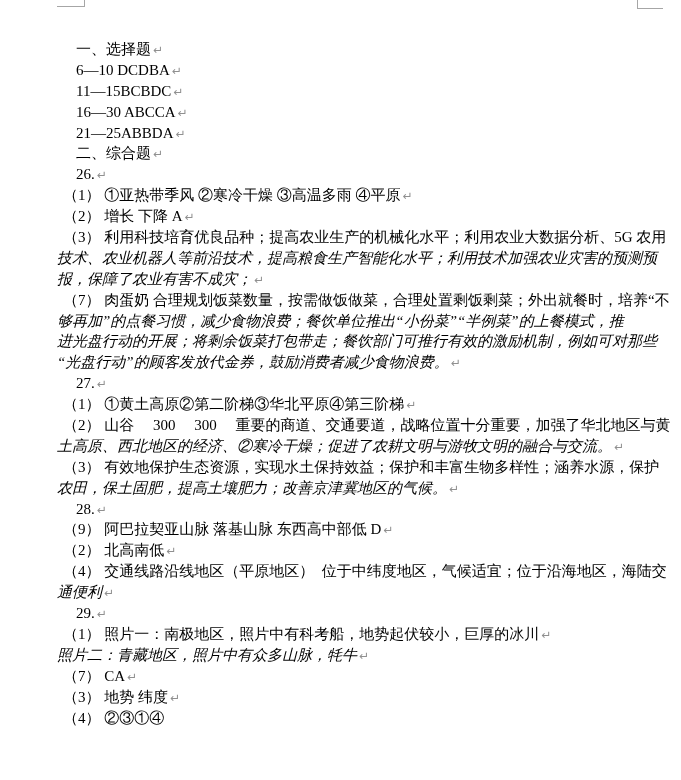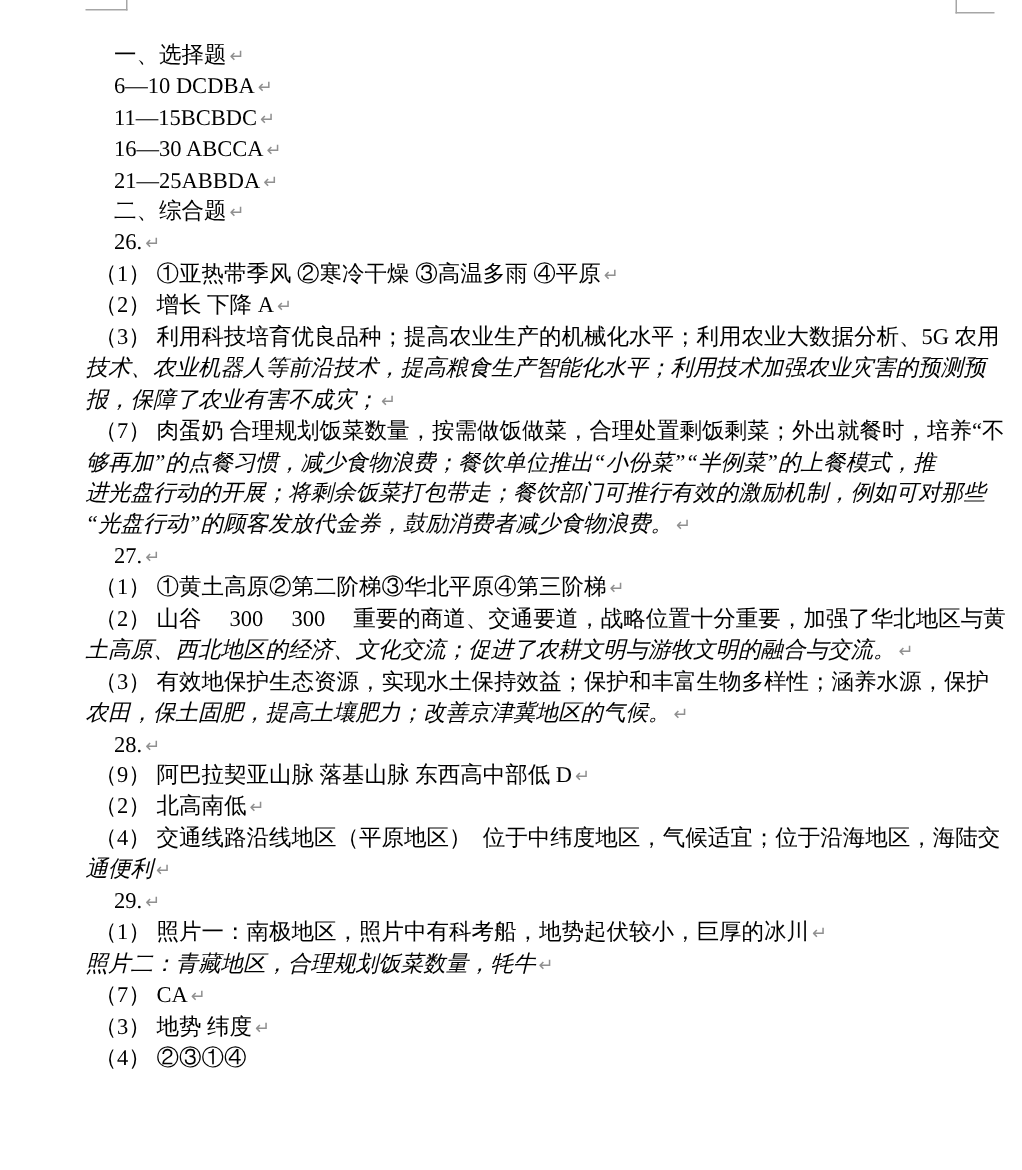--- a/index.html
+++ b/index.html
@@ -4,21 +4,21 @@
 <style>
   html,body{margin:0;padding:0;background:#ffffff;}
   .page{
     position:relative;
     width:681px;height:780px;
     background:#ffffff;
     overflow:hidden;
     font-family:"Liberation Serif","DejaVu Serif",serif;
     color:#000000;
   }
-  .doc{padding-top:27px;}
+  .doc{padding-top:27px;margin-top:12px;}
   .line{
     height:20.9px;line-height:20.9px;
     font-size:15px;
     white-space:pre;
   }
   .ind-head{padding-left:76px;}
   .ind-item{padding-left:63px;}
   .ind-cont{padding-left:57px;font-style:italic;}
   .pilcrow{
     color:#909090;
@@ -62,31 +62,31 @@
     <div class="line ind-cont"><span>技术、农业机器人等前沿技术，提高粮食生产智能化水平；利用技术加强农业灾害的预测预</span></div>
     <div class="line ind-cont"><span>报，保障了农业有害不成灾；</span><span class="pilcrow">↵</span></div>
     <div class="line ind-item"><span>（7） 肉蛋奶 合理规划饭菜数量，按需做饭做菜，合理处置剩饭剩菜；外出就餐时，培养“不</span></div>
     <div class="line ind-cont"><span>够再加”的点餐习惯，减少食物浪费；餐饮单位推出“小份菜”“半例菜”的上餐模式，推</span></div>
     <div class="line ind-cont"><span>进光盘行动的开展；将剩余饭菜打包带走；餐饮部门可推行有效的激励机制，例如可对那些</span></div>
     <div class="line ind-cont"><span>“光盘行动”的顾客发放代金券，鼓励消费者减少食物浪费。</span><span class="pilcrow">↵</span></div>
 
     <div class="line ind-head"><span>27.</span><span class="pilcrow">↵</span></div>
     <div class="line ind-item"><span>（1） ①黄土高原②第二阶梯③华北平原④第三阶梯</span><span class="pilcrow">↵</span></div>
     <div class="line ind-item"><span>（2） 山谷　 300　 300　 重要的商道、交通要道，战略位置十分重要，加强了华北地区与黄</span></div>
-    <div class="line ind-cont"><span>土高原、西北地区的经济、文化交流；促进了农耕文明与游牧文明的融合与交流。</span><span class="pilcrow">↵</span></div>
+    <div class="line ind-cont"><span>土高原、西北地区的经济、②寒冷干燥；促进了农耕文明与游牧文明的融合与交流。</span><span class="pilcrow">↵</span></div>
     <div class="line ind-item"><span>（3） 有效地保护生态资源，实现水土保持效益；保护和丰富生物多样性；涵养水源，保护</span></div>
     <div class="line ind-cont"><span>农田，保土固肥，提高土壤肥力；改善京津冀地区的气候。</span><span class="pilcrow">↵</span></div>
 
     <div class="line ind-head"><span>28.</span><span class="pilcrow">↵</span></div>
     <div class="line ind-item"><span>（9） 阿巴拉契亚山脉 落基山脉 东西高中部低 D</span><span class="pilcrow">↵</span></div>
     <div class="line ind-item"><span>（2） 北高南低</span><span class="pilcrow">↵</span></div>
     <div class="line ind-item"><span>（4） 交通线路沿线地区（平原地区）  位于中纬度地区，气候适宜；位于沿海地区，海陆交</span></div>
     <div class="line ind-cont"><span>通便利</span><span class="pilcrow">↵</span></div>
 
     <div class="line ind-head"><span>29.</span><span class="pilcrow">↵</span></div>
     <div class="line ind-item"><span>（1） 照片一：南极地区，照片中有科考船，地势起伏较小，巨厚的冰川</span><span class="pilcrow">↵</span></div>
-    <div class="line ind-cont"><span>照片二：青藏地区，合理规划饭菜数量，牦牛</span><span class="pilcrow">↵</span></div>
+    <div class="line ind-cont"><span>照片二：青藏地区，照片中有众多山脉，牦牛</span><span class="pilcrow">↵</span></div>
     <div class="line ind-item"><span>（7） CA</span><span class="pilcrow">↵</span></div>
     <div class="line ind-item"><span>（3） 地势 纬度</span><span class="pilcrow">↵</span></div>
     <div class="line ind-item"><span>（4） ②③①④</span></div>
 
   </div>
 </div>
 
 </body></html>

